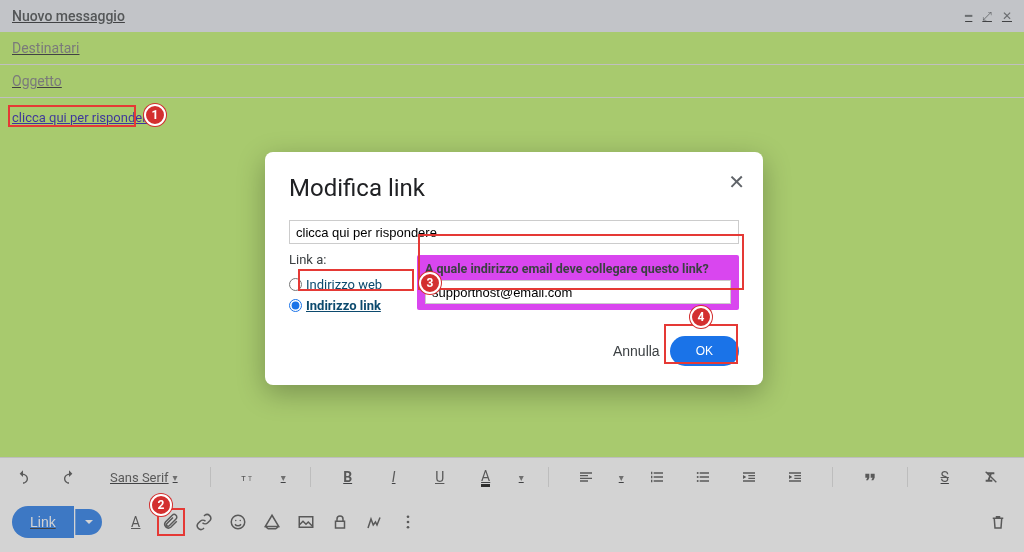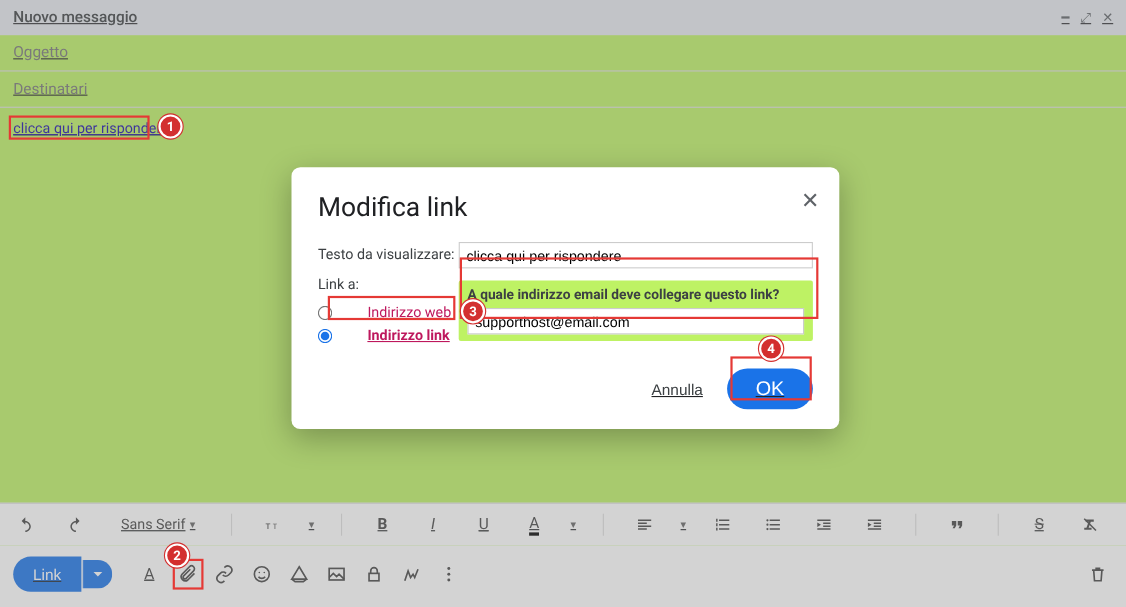--- a/index.html
+++ b/index.html
@@ -86,27 +86,27 @@
     padding: 22px 24px 18px 24px;
   }
   .dialog h2 { font-size:24px; font-weight:400; margin-bottom:18px; color:#202124;}
   .dialog .close { position:absolute; top:18px; right:18px; font-size:20px; color:#5f6368; cursor:pointer;}
   .dlg-row { display:flex; align-items:flex-start; margin-bottom:8px; font-size:13px; color:#3c4043;}
   .dlg-label { width:128px; flex-shrink:0; padding-top:4px;}
   .dlg-input { flex:1; border:1px solid #ccc; padding:3px 6px; font-size:13px; height:24px;}
   .dlg-radio-col { width:128px; flex-shrink:0; display:flex; flex-direction:column; gap:6px; font-size:13px;}
   .dlg-radio-col label { display:flex; align-items:center; gap:4px; cursor:pointer; white-space:nowrap;}
   .dlg-radio-col input { accent-color:#1a73e8; }
-  .dlg-radio-col .linklike { color:#be185d; text-decoration:underline;margin-left:28px; }
-  .dlg-right { flex:1; background:#bef264; padding:6px 8px; border-radius:2px;}
+  .dlg-radio-col .linklike { color:#0c4a6e; text-decoration:underline; }
+  .dlg-right { flex:1; background:#d946ef; padding:6px 8px; border-radius:2px;}
   .dlg-right .q { font-size:12.5px; font-weight:700; color:#3c4043; margin-bottom:4px;}
   .dlg-right input { width:100%; border:1px solid #ccc; padding:3px 6px; font-size:13px; height:24px; background:#fff;}
-  .dlg-actions { display:flex; justify-content:flex-end; gap:12px; margin-top:22px; align-items:center;text-decoration:underline;}
+  .dlg-actions { display:flex; justify-content:flex-end; margin-top:22px; align-items:center;}
   .dlg-cancel { background:none; border:none; color:#3c4043; font-size:14px; padding:8px 10px; cursor:pointer;}
-  .dlg-ok { background:#1a73e8; color:#fff; border:none; border-radius:20px; padding:8px 26px; font-size:18px; font-weight:500; cursor:pointer;}
+  .dlg-ok { background:#1a73e8; color:#fff; border:none; border-radius:20px; padding:8px 26px; font-size:12px; font-weight:500; cursor:pointer;}
 
   
   .redbox { position:absolute; border:2px solid #e53935; z-index:20; pointer-events:none;}
   .numbadge {
     position:absolute; width:22px; height:22px; border-radius:11px;
     background:#d32f2f; color:#fff; font-weight:700; font-size:12px;
     display:flex; align-items:center; justify-content:center;
     border:2px solid #fff; z-index:21; pointer-events:none;
     box-shadow:0 0 0 1px #d32f2f;
   }
@@ -116,22 +116,22 @@
 
 <div class="compose">
   <div class="compose-header">
     <span>Nuovo messaggio</span>
     <div class="ctrls">
       <span>━</span>
       <span>⤢</span>
       <span>✕</span>
     </div>
   </div>
+  <div class="compose-row">Destinatari</div>
   <div class="compose-row">Oggetto</div>
-  <div class="compose-row">Destinatari</div>
   <div class="compose-body">
     <span class="body-link">clicca qui per rispondere</span>
   </div>
 
   <div class="format-bar">
     <div class="fbtn">
         <svg viewBox="0 0 24 24">
           <path fill="currentColor" d="M12 5V2L7 7l5 5V9c3 0 5.5 2.5 5.5 5.5S15 20 12 20v2c4 0 7.5-3.5 7.5-7.5S16 7 12 7V5z"></path>
         </svg>
       </div>
@@ -281,21 +281,20 @@
   </div>
 </div>
 
 <div class="overlay"></div>
 
 <div class="dialog">
   <span class="close">✕</span>
   <h2>Modifica link</h2>
 
   <div class="dlg-row">
-    <div class="dlg-label">Testo da visualizzare:</div>
     <input class="dlg-input" type="text" value="clicca qui per rispondere" style="">
   </div>
 
   <div class="dlg-row" style="align-items:center;">
     <div class="dlg-radio-col">
       <div style="margin-bottom:4px;">Link a:</div>
       <label>
         <input type="radio" name="linktype" style="">
         <span class="linklike">Indirizzo web</span>
       </label>

